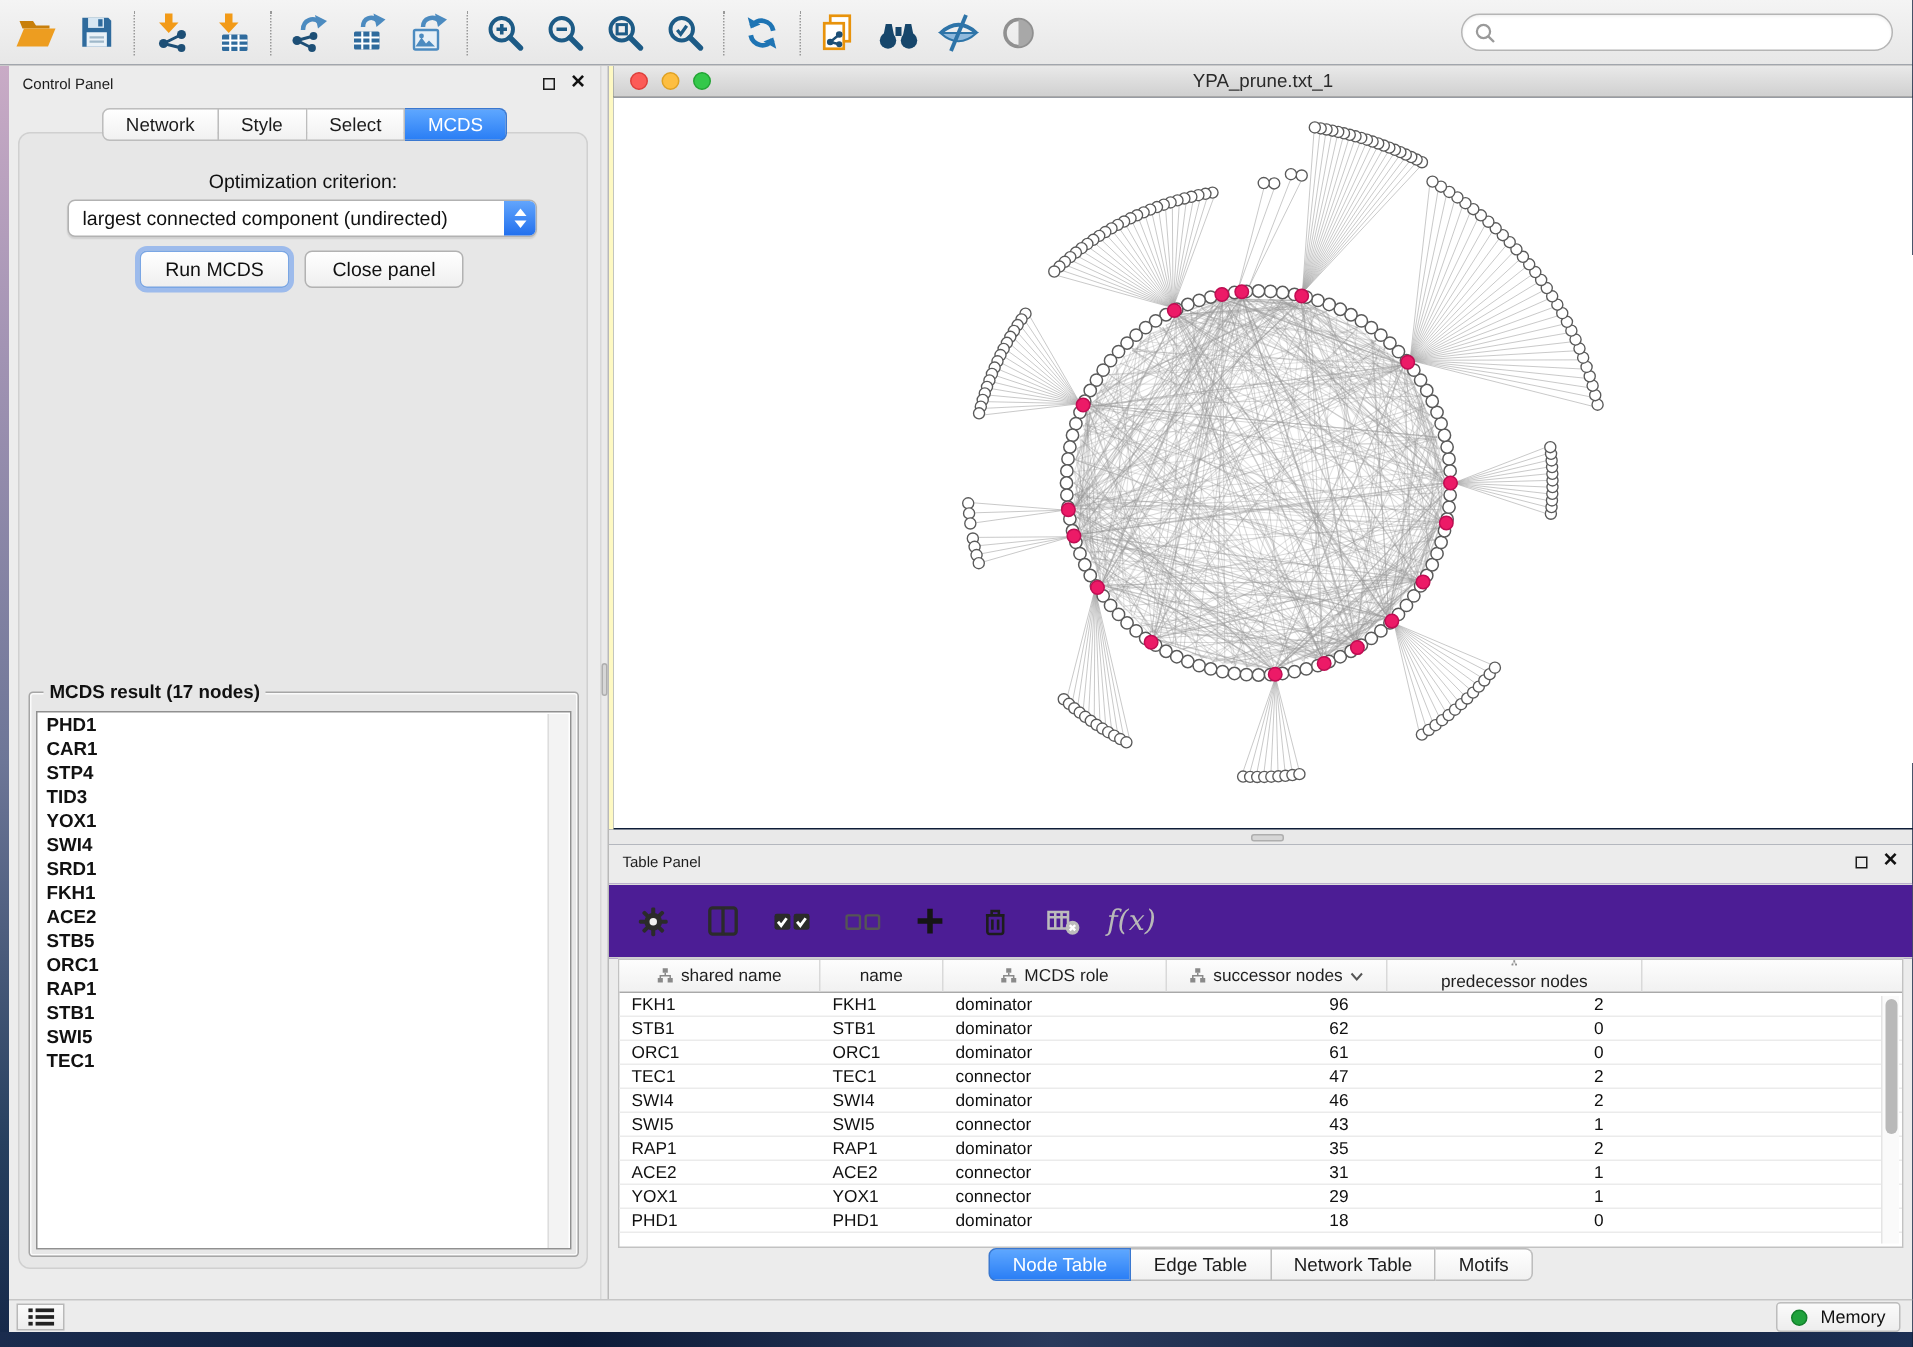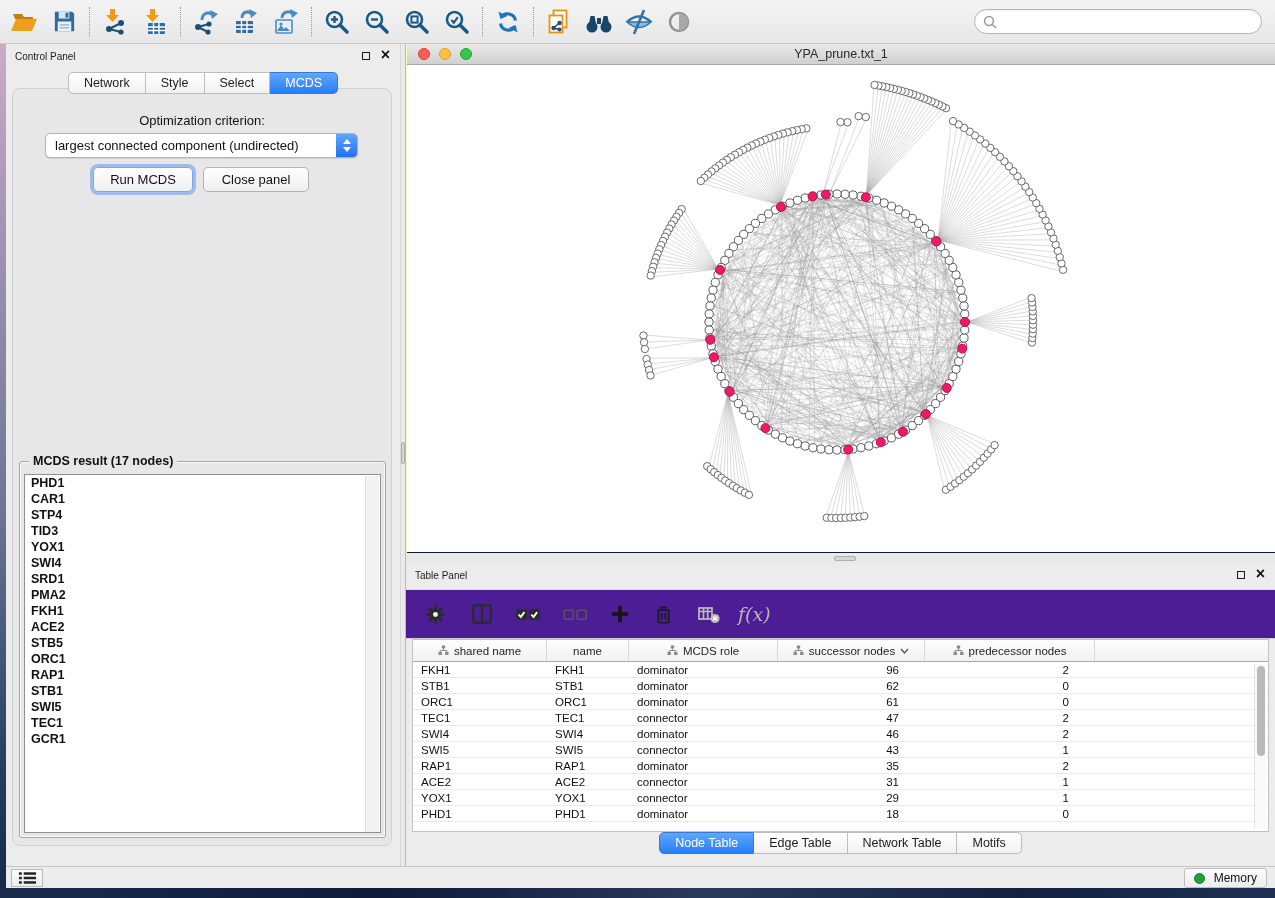--- a/index.html
+++ b/index.html
@@ -61,21 +61,21 @@
   #mcds-list{position:absolute;left:4px;top:12px;width:357px;height:359px;background:#fff;
     border:1px solid #909090;overflow:hidden;}
   .mcds-item{font-size:12.5px;color:#111;line-height:16px;padding-left:6px;}
   #mcds-scroll{position:absolute;right:1px;top:1px;width:14px;height:357px;background:#f3f3f3;border-left:1px solid #ddd;}
   
   #vsplit{position:absolute;left:400px;top:44px;width:6px;height:822px;background:#eaeaea;
     border-left:1px solid #d8d8d8;border-right:1px solid #b9b9b9;}
   #vsplit-handle{position:absolute;left:0px;top:398px;width:4px;height:22px;background:#d6d6d6;
     border:1px solid #aeaeae;border-radius:2px;}
   
-  #net-window{position:absolute;left:406px;top:44px;width:869px;height:509px;border-left:1px solid #fef9c3;}
+  #net-window{position:absolute;left:406px;top:44px;width:869px;height:509px;border-left:3px solid #fef9c3;}
   #net-titlebar{height:21px;background:linear-gradient(#e9e9e9,#d0d0d0);border-bottom:1px solid #a9a9a9;
     position:relative;display:flex;align-items:center;}
   .tl{width:12px;height:12px;border-radius:50%;margin-left:9px;flex:0 0 auto;}
   .tl.red{background:#fc5b57;border:1px solid #dd3f3b;margin-left:11px;}
   .tl.yellow{background:#fdbe41;border:1px solid #dfa123;}
   .tl.green{background:#34c84a;border:1px solid #23a434;}
   #net-title{position:absolute;left:0;right:0;text-align:center;font-size:12.5px;color:#2a2a2a;}
   #net-canvas{height:487px;background:#fff;}
   
   #hsplit{position:absolute;left:406px;top:553px;width:869px;height:10px;background:#e9e9e9;}
@@ -283,30 +283,28 @@
     <div id="mcds-group">
       <span id="mcds-group-title">MCDS result (17 nodes)</span>
       <div id="mcds-list">
         <div class="mcds-item">PHD1</div>
           <div class="mcds-item">CAR1</div>
           <div class="mcds-item">STP4</div>
           <div class="mcds-item">TID3</div>
           <div class="mcds-item">YOX1</div>
           <div class="mcds-item">SWI4</div>
           <div class="mcds-item">SRD1</div>
-          <div class="mcds-item">PMA2</div>
           <div class="mcds-item">FKH1</div>
           <div class="mcds-item">ACE2</div>
           <div class="mcds-item">STB5</div>
           <div class="mcds-item">ORC1</div>
           <div class="mcds-item">RAP1</div>
           <div class="mcds-item">STB1</div>
           <div class="mcds-item">SWI5</div>
           <div class="mcds-item">TEC1</div>
-          <div class="mcds-item">GCR1</div>
           <div id="mcds-scroll"></div>
       </div>
     </div>
   </div>
 </div>
 
 <div id="vsplit">
   <div id="vsplit-handle"></div>
 </div>
 
@@ -1361,21 +1359,21 @@
               <rect x="0.5" y="7" width="3.4" height="3"></rect>
               <rect x="7.1" y="7" width="3.4" height="3"></rect>
             </g>
             <path d="M5.5 3.5v2M2.2 7V5.5h6.6V7" stroke="#8a8a8a" fill="none"></path>
           </svg>
           <span>successor nodes</span>
           <svg width="9" height="6" viewBox="0 0 9 6">
             <path d="M1 1l3.5 4L8 1" stroke="#555" fill="none" stroke-width="1.3"></path>
           </svg>
         </div>
-        <div class="th" style="width: 170px;">
+        <div class="th" style="width: 170px; flex-direction: column;">
           <svg width="11" height="11" viewBox="0 0 11 11">
             <g fill="#8a8a8a">
               <rect x="3.8" y="0.5" width="3.4" height="3"></rect>
               <rect x="0.5" y="7" width="3.4" height="3"></rect>
               <rect x="7.1" y="7" width="3.4" height="3"></rect>
             </g>
             <path d="M5.5 3.5v2M2.2 7V5.5h6.6V7" stroke="#8a8a8a" fill="none"></path>
           </svg>
           <span>predecessor nodes</span>
         </div>

